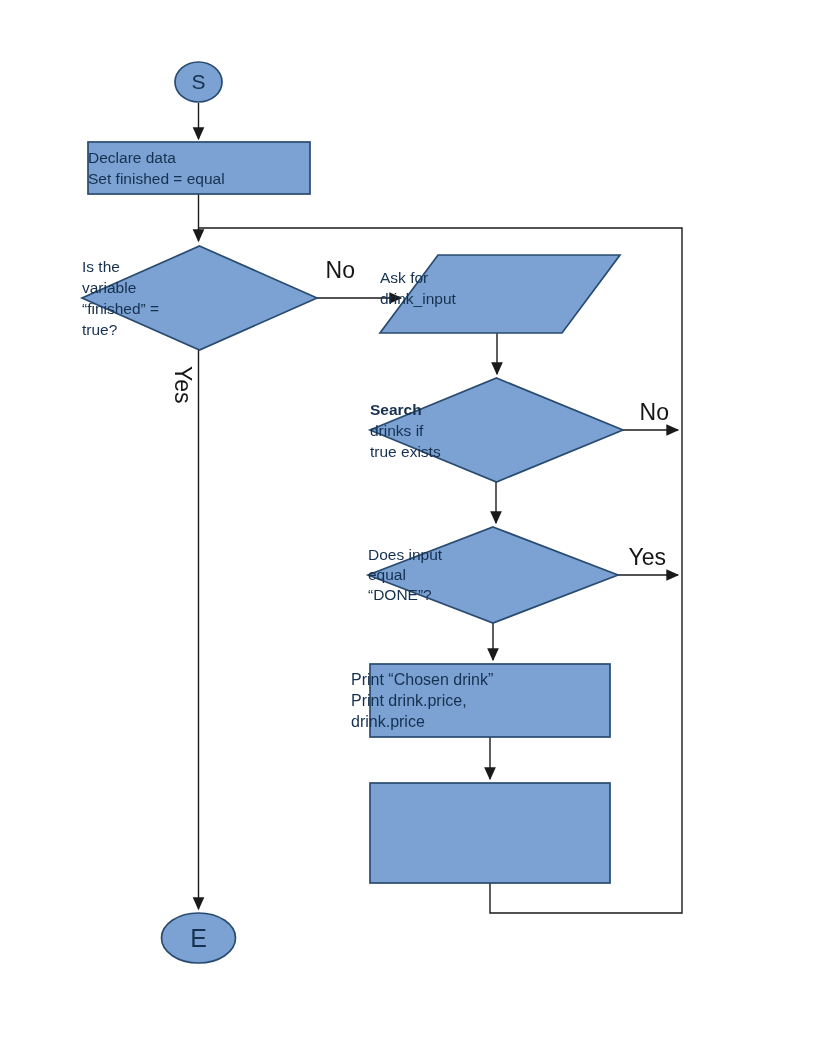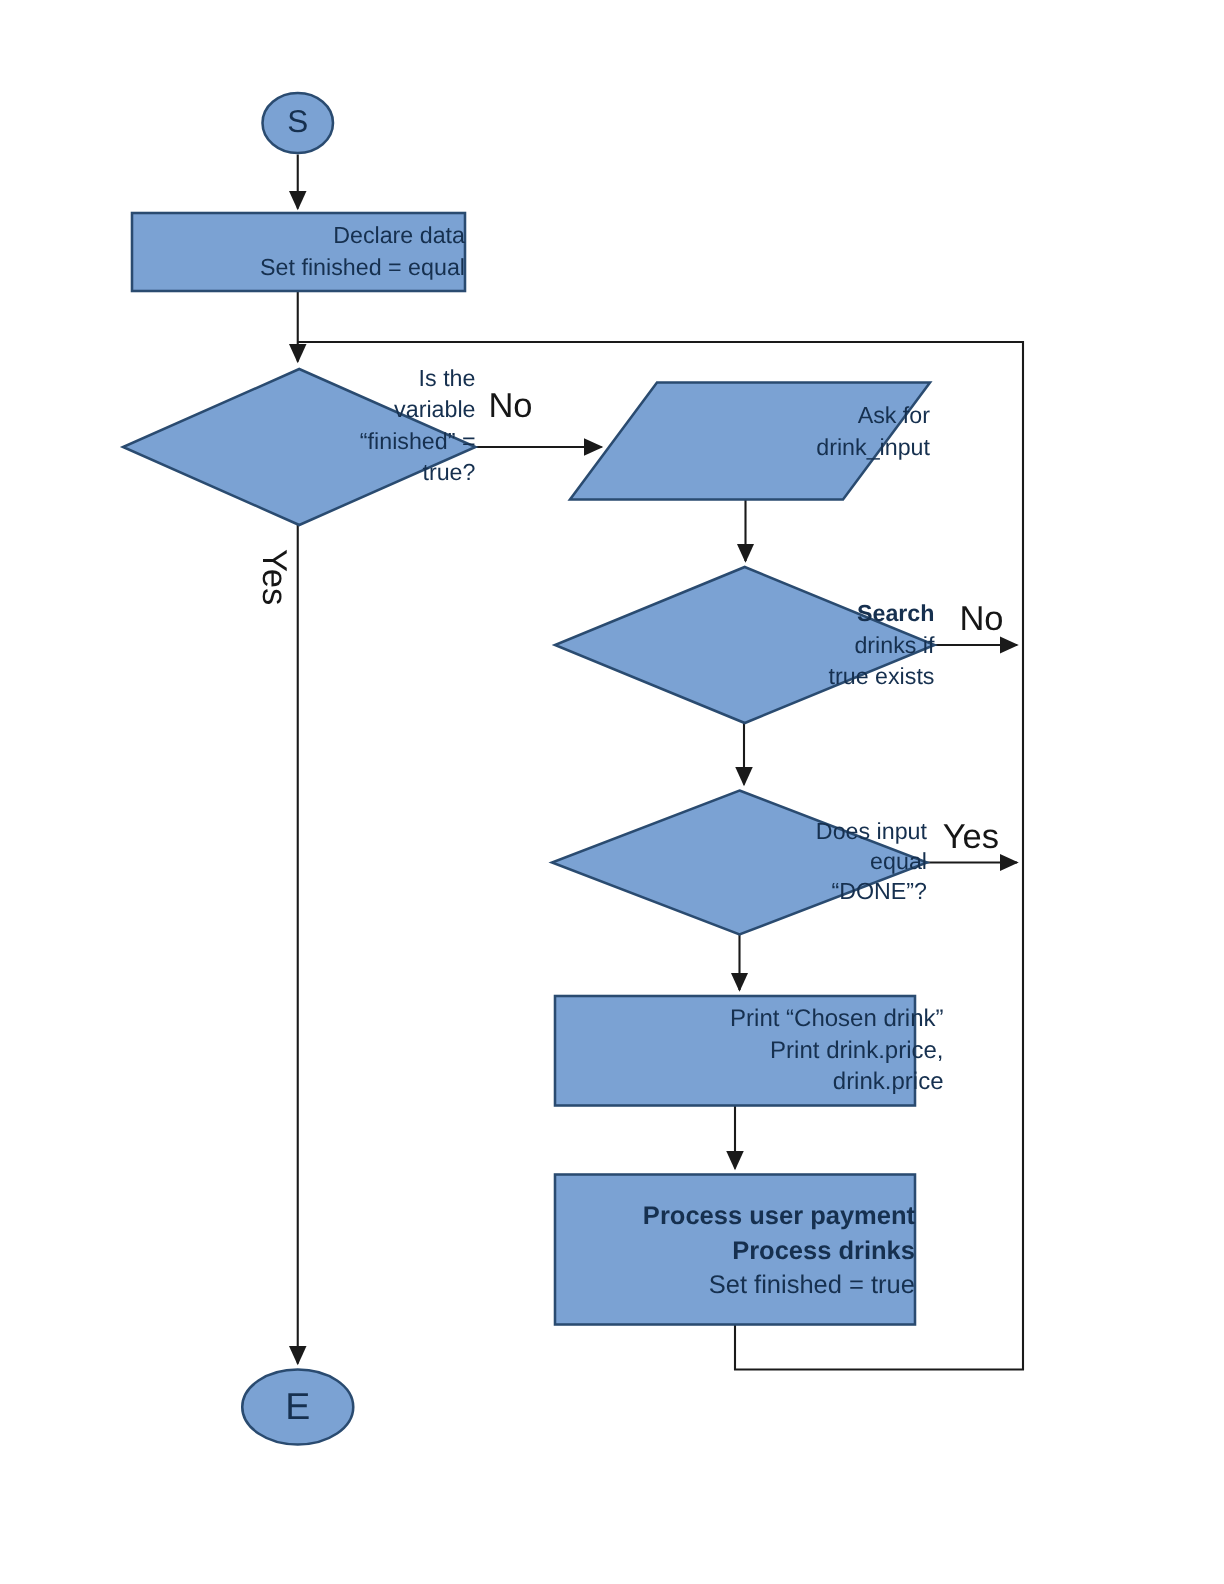--- a/index.html
+++ b/index.html
@@ -17,21 +17,21 @@
   }
   svg.shapes {
     position: absolute;
     left: 0; top: 0;
     width: 816px; height: 1056px;
   }
   .node-text {
     position: absolute;
     display: flex;
     flex-direction: column;
-    align-items: flex-end;
+    align-items: flex-start;
     justify-content: center;
     text-align: center;
     color: #16304f;
     font-size: 15.5px;
     line-height: 21px;
     pointer-events: none;
     white-space: nowrap;
   }
   .node-text .bold { font-weight: bold; }
   .terminator-label {
@@ -100,21 +100,21 @@
     <ellipse cx="198.5" cy="938" rx="37" ry="25" fill="#7ba2d3" stroke="#2a4b70" stroke-width="1.7"></ellipse>
   </svg>
 
   <div class="terminator-label" style="left:175px; top:62px; width:47px; height:40px; font-size:21px;">S</div>
 
   <div class="node-text" style="left:88px; top:142px; width:222px; height:52px;">
     <span>Declare data</span>
     <span>Set finished = equal</span>
   </div>
 
-  <div class="node-text" style="left:82px; top:232px; width:235px; height:104px;">
+  <div class="node-text" style="left:82px; top:246px; width:235px; height:104px;">
     <span>Is the</span>
     <span>variable</span>
     <span>“finished” =</span>
     <span>true?</span>
   </div>
 
   <div class="node-text" style="left:380px; top:255px; width:240px; height:66px;">
     <span>Ask for</span>
     <span>drink_input</span>
   </div>
@@ -124,31 +124,26 @@
     <span>drinks if</span>
     <span>true exists</span>
   </div>
 
   <div class="node-text" style="left:368px; top:527px; width:250px; height:96px; line-height:20px;">
     <span>Does input</span>
     <span>equal</span>
     <span>“DONE”?</span>
   </div>
 
-  <div class="node-text" style="left:389px; top:664px; width:240px; height:73px; font-size:16px;">
+  <div class="node-text" style="left:351px; top:664px; width:240px; height:73px; font-size:16px;">
     <span>Print “Chosen drink”</span>
     <span>Print drink.price,</span>
     <span>drink.price</span>
   </div>
 
-  <div class="node-text process-text" style="left:370px; top:783px; width:240px; height:100px;">
-    <span class="bold">Process user payment</span>
-    <span class="bold">Process drinks</span>
-    <span>Set finished = true</span>
-  </div>
 
   <div class="terminator-label" style="left:161px; top:913px; width:75px; height:50px; font-size:25px;">E</div>
 
   <div class="edge-label" style="left:310px; top:257px; width:45px;">No</div>
 
   <div class="edge-label vertical" style="left:170px; top:352px; width:26px; height:52px;">Yes</div>
 
   <div class="edge-label" style="left:624px; top:399px; width:45px;">No</div>
 
   <div class="edge-label" style="left:616px; top:544px; width:50px;">Yes</div>

